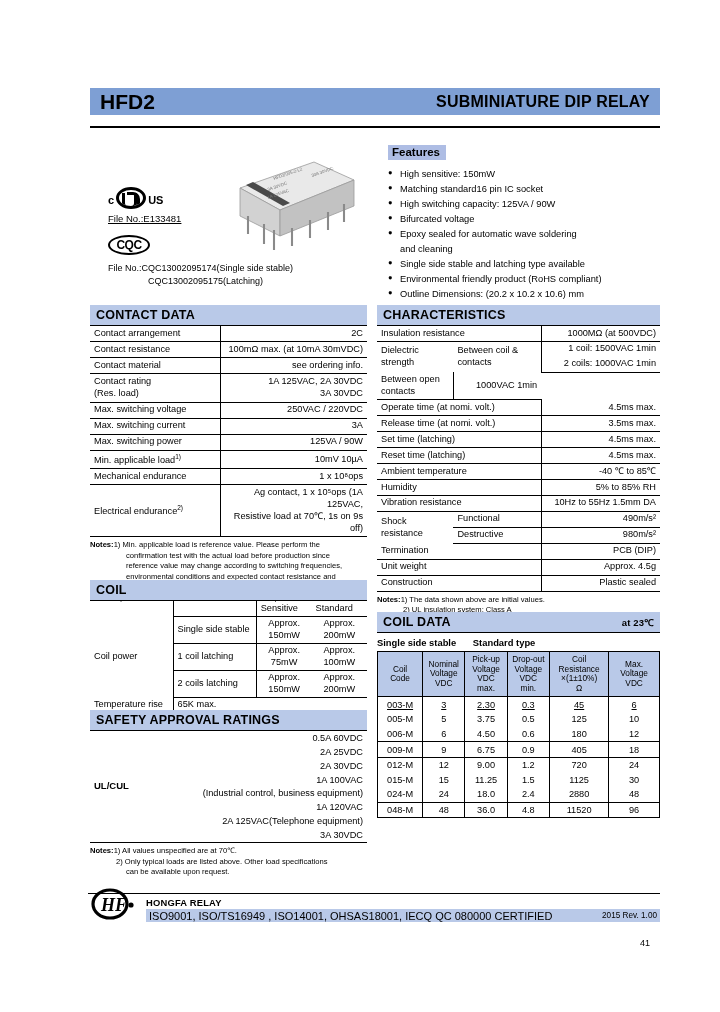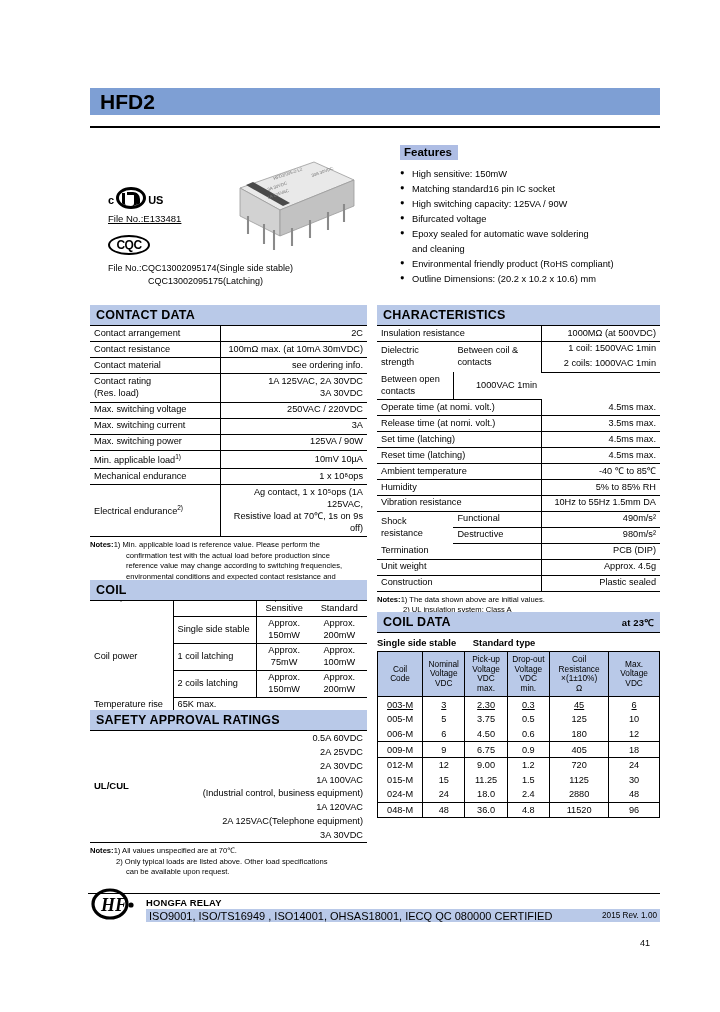--- a/index.html
+++ b/index.html
@@ -53,21 +53,21 @@
     font-size: 12px; font-weight: bold; letter-spacing: -0.5px;
   }
   .cqc-files { font-size: 9px; margin-top: 7px; line-height: 1.45; white-space: nowrap; }
   .cqc-files .indent { padding-left: 40px; }
 
   
   .photo { position: absolute; left: 228px; top: 158px; width: 130px; height: 100px; }
   .photo svg { display: block; }
 
   
-  .features { position: absolute; left: 400px; top: 142px; width: 260px; }
+  .features { position: absolute; left: 388px; top: 142px; width: 260px; }
   .features-hd {
     display: inline-block; background: #aebde4; font-size: 11.5px; font-weight: bold;
     padding: 1px 6px 2px 4px;
   }
   .features ul { list-style: none; margin-top: 7px; }
   .features li {
     font-size: 9.3px; line-height: 1.62; padding-left: 12px; position: relative;
   }
   .features li.bulleted::before {
     content: "\25CF"; position: absolute; left: 0; top: 0px; font-size: 7.5px;
@@ -110,21 +110,21 @@
   .safety-sec  { position: absolute; left: 90px; top: 710px; width: 277px; }
 
   
   table.coil { width: 100%; border-collapse: collapse; table-layout: fixed; }
   table.coil td {
     font-size: 9.2px; padding: 1.5px 4px; line-height: 1.25;
     border-bottom: 0.8px solid #000; vertical-align: middle;
   }
   table.coil td.sep-r { border-right: 0.9px solid #000; }
   table.coil td.nb { border-bottom: none; }
-  table.coil td.ctr { text-align: center; margin-top: 16px; }
+  table.coil td.ctr { text-align: left; margin-top: 16px; }
   table.coil tr:last-child td { border-bottom: 1.6px solid #000; }
   .appx { font-size: 8.6px; line-height: 1.15; text-align: center; }
 
   
   table.safety { width: 100%; border-collapse: collapse; table-layout: fixed; }
   table.safety td {
     font-size: 9.2px; padding: 0.8px 4px; line-height: 1.34; vertical-align: middle;
   }
   table.safety td.ul { font-weight: bold; font-size: 9.5px; width: 62px; }
   table.safety td.rt { text-align: right; }
@@ -170,20 +170,21 @@
   .certbar .rev { font-size: 8.2px; }
   .pageno { position: absolute; left: 640px; top: 938px; font-size: 9px; }
 </style>
 </head>
 <body>
 
 <div class="page">
 
   <div class="titlebar">
     <span class="model">HFD2</span>
+    <span class="subtitle">SUBMINIATURE DIP RELAY</span>
   </div>
   <div class="rule-under-title"></div>
 
   <div class="certblock">
     <div class="ul-mark">
       <span class="c-letter">c</span>
       <span class="ul-oval"></span>
       <span class="us-letter">US</span>
     </div>
     <div class="file-no">File No.:E133481</div>
@@ -220,20 +221,21 @@
 
   <div class="features">
     <div class="features-hd">Features</div>
     <ul>
       <li class="bulleted">High sensitive: 150mW</li>
       <li class="bulleted">Matching standard16 pin IC socket</li>
       <li class="bulleted">High switching capacity: 125VA / 90W</li>
       <li class="bulleted">Bifurcated voltage</li>
       <li class="bulleted">Epoxy sealed for automatic wave soldering</li>
       <li class="cont">and cleaning</li>
+      <li class="bulleted">Single side stable and latching type available</li>
       <li class="bulleted">Environmental friendly product (RoHS compliant)</li>
       <li class="bulleted">Outline Dimensions: (20.2 x 10.2 x 10.6) mm</li>
     </ul>
   </div>
 
   <div class="contact-sec">
     <div class="sec-hd">
       <span>CONTACT DATA</span>
     </div>
     <table class="spec">

